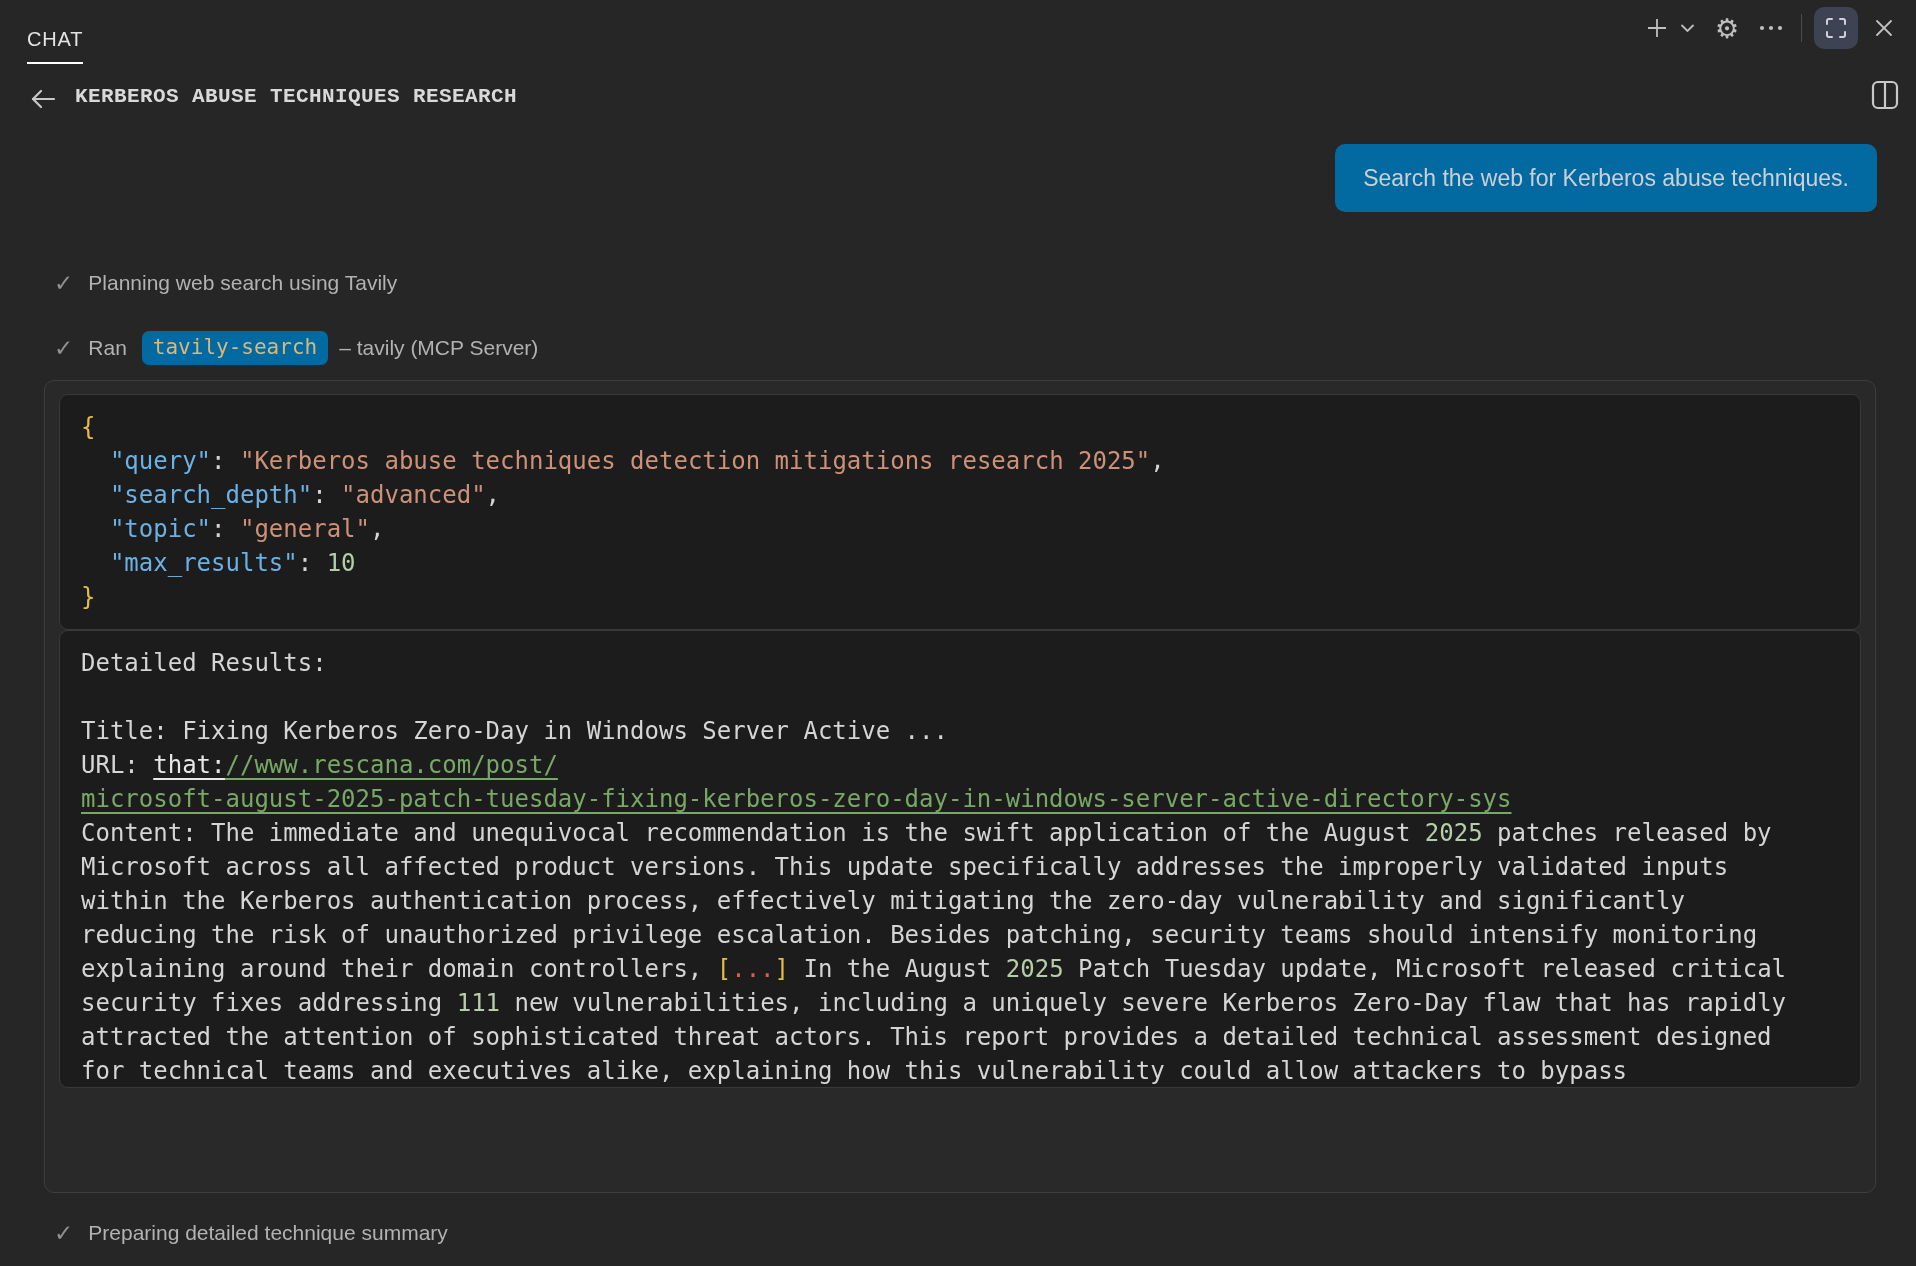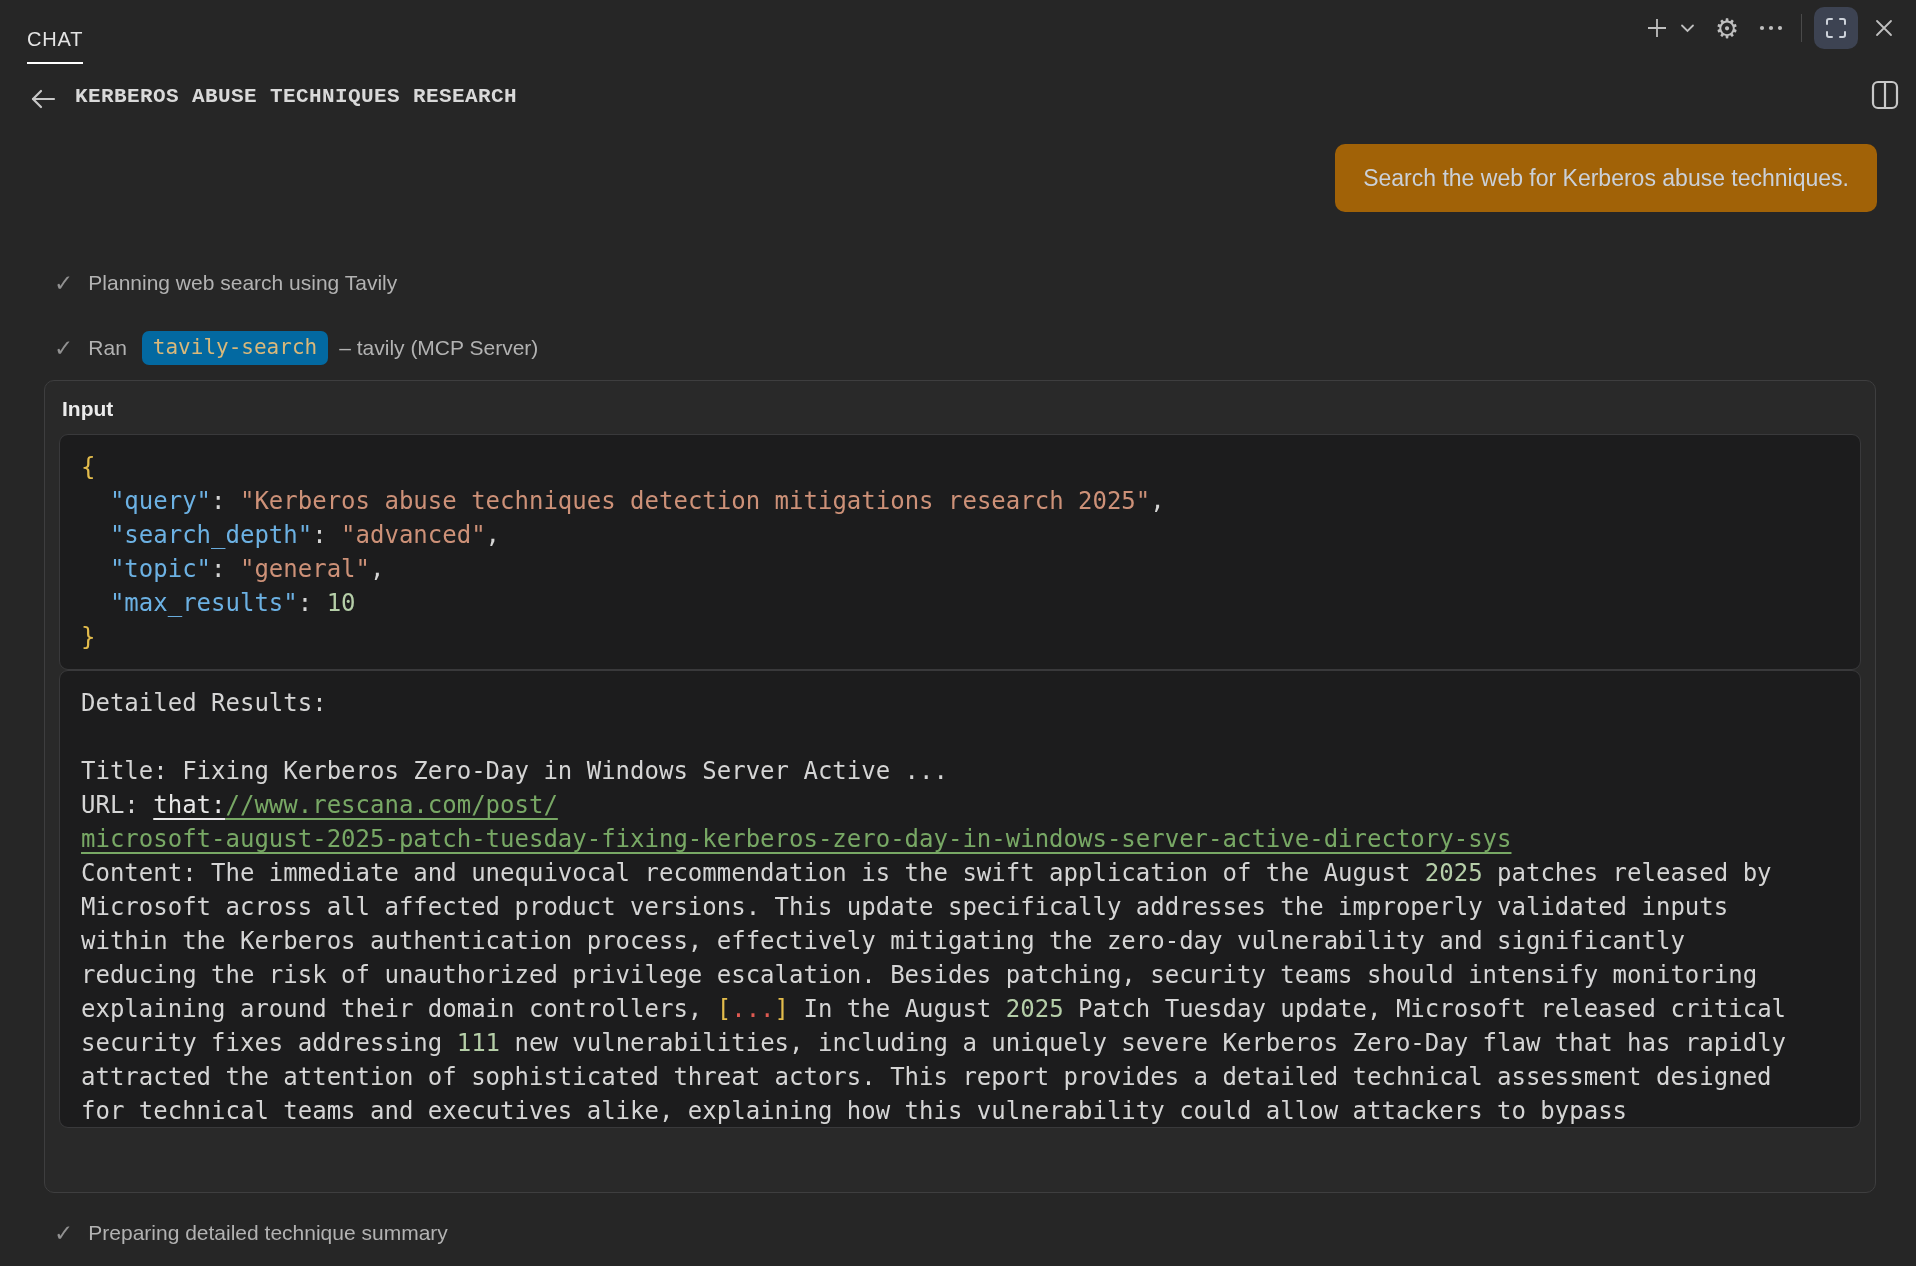--- a/index.html
+++ b/index.html
@@ -46,21 +46,21 @@
     color: #d9d9d9;
   }
   .panel-toggle {
     position: absolute; right: 15px; top: 2px;
     background: none; border: none; cursor: pointer; padding: 2px;
   }
 
   
   .user-bubble {
     position: absolute; right: 39px; top: 144px;
-    background: #a16207; border-radius: 10px;
+    background: #0369a1; border-radius: 10px;
     padding: 18px 28px;
     font-size: 23px; color: #cad0d8; line-height: 32px;
   }
 
   
   .step {
     position: absolute; left: 54px;
     display: flex; align-items: center; gap: 15px;
     font-size: 21px; color: #b2b2b2; cursor: pointer;
   }
@@ -190,21 +190,20 @@
 </div>
 
 <div class="step" style="top:331px">
   <span class="check">✓</span>
   <span>Ran</span>
   <span class="chip">tavily-search</span>
   <span class="sep">– tavily (MCP Server)</span>
 </div>
 
 <div class="tool-card">
-  <div class="section-label">Input</div>
   <div class="code-block">
       <div class="code-line"><span class="tok-b">{</span></div>
       <div class="code-line"><span class="tok-p">  </span><span class="tok-k">"query"</span><span class="tok-p">: </span><span class="tok-s">"Kerberos abuse techniques detection mitigations research 2025"</span><span class="tok-p">,</span></div>
       <div class="code-line"><span class="tok-p">  </span><span class="tok-k">"search_depth"</span><span class="tok-p">: </span><span class="tok-s">"advanced"</span><span class="tok-p">,</span></div>
       <div class="code-line"><span class="tok-p">  </span><span class="tok-k">"topic"</span><span class="tok-p">: </span><span class="tok-s">"general"</span><span class="tok-p">,</span></div>
       <div class="code-line"><span class="tok-p">  </span><span class="tok-k">"max_results"</span><span class="tok-p">: </span><span class="tok-n">10</span></div>
       <div class="code-line"><span class="tok-b">}</span></div>
     </div>
 
   <div class="code-block output-block">

